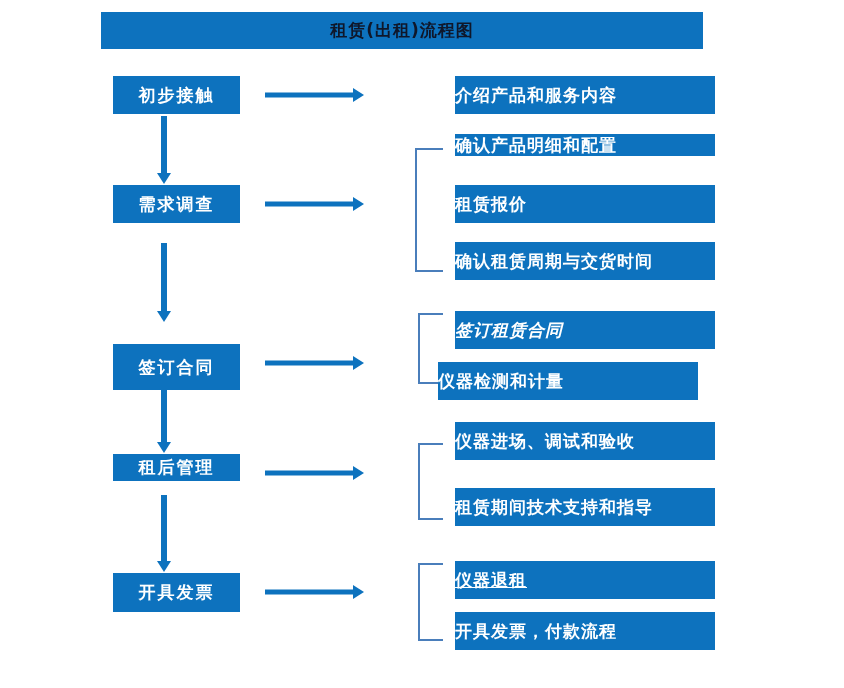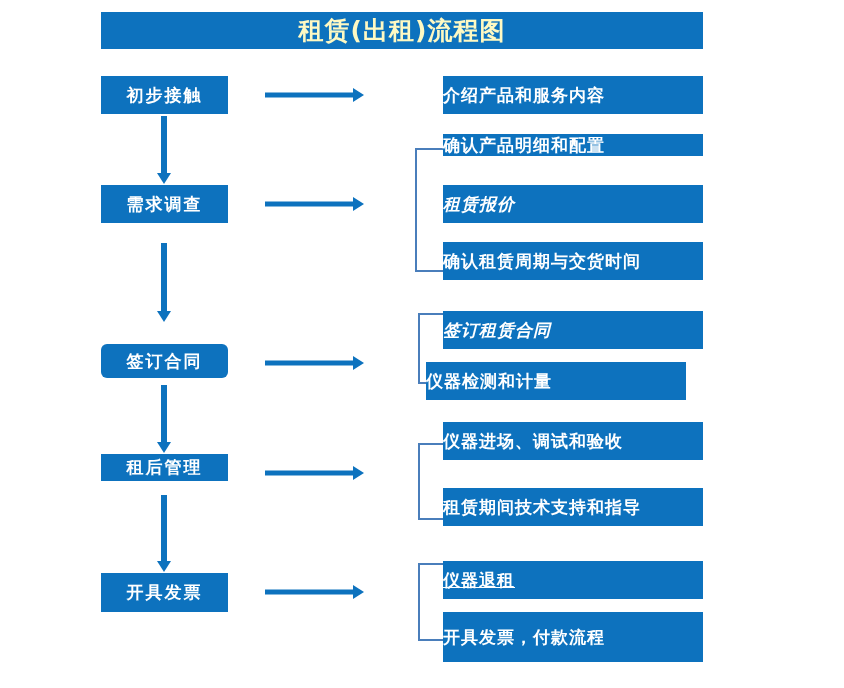--- a/index.html
+++ b/index.html
@@ -15,37 +15,38 @@
   .box{
     position:absolute;
     background:#0d72be;
     color:#ffffff;
     font-weight:bold;
     display:flex;
     align-items:center;
     box-sizing:border-box;
     letter-spacing:1px;
     white-space:nowrap;
+    margin-left:12px;
   }
   .stage-box{
     justify-content:center;
     font-size:17px;
     letter-spacing:2px;
   }
   .detail-box{
     justify-content:flex-start;
     font-size:17px;
     letter-spacing:1px;
   }
   .title-bar{
     position:absolute;
     background:#0d72be;
-    color:#fef9c3;
+    color:#0f172a;
     font-weight:bold;
-    font-size:25px;
+    font-size:17px;
     letter-spacing:1px;
     display:flex;
     align-items:center;
     justify-content:center;
     box-sizing:border-box;
   }
 
   
   .v-arrow{position:absolute;}
   .v-arrow .shaft{
@@ -99,21 +100,21 @@
 <body>
 
 <div id="canvas">
 
   <div class="title-bar" style="left:101px;top:12px;width:602px;height:37px;">租赁(出租)流程图</div>
 
   <div class="box stage-box" style="left:101px;top:76px;width:127px;height:38px;">初步接触</div>
 
   <div class="box stage-box" style="left:101px;top:185px;width:127px;height:38px;">需求调查</div>
 
-  <div class="box stage-box" style="left:101px;top:344px;width:127px;height:34px;border-radius:6px;">签订合同</div>
+  <div class="box stage-box" style="left:101px;top:344px;width:127px;height:46px;">签订合同</div>
 
   <div class="box stage-box" style="left:101px;top:454px;width:127px;height:27px;">租后管理</div>
 
   <div class="box stage-box" style="left:101px;top:573px;width:127px;height:39px;">开具发票</div>
 
   <div class="v-arrow" style="left:151px;top:116px;width:26px;height:68px;">
     <div class="shaft" style="height:58px;"></div>
     <div class="head"></div>
   </div>
 
@@ -162,29 +163,29 @@
   <div class="bracket" style="left:418px;top:313px;width:25px;height:71px;"></div>
 
   <div class="bracket" style="left:418px;top:443px;width:25px;height:77px;"></div>
 
   <div class="bracket" style="left:418px;top:563px;width:25px;height:78px;"></div>
 
   <div class="box detail-box" style="left:443px;top:76px;width:260px;height:38px;">介绍产品和服务内容</div>
 
   <div class="box detail-box" style="left:443px;top:134px;width:260px;height:22px;">确认产品明细和配置</div>
 
-  <div class="box detail-box" style="left:443px;top:185px;width:260px;height:38px;font-style:italic;">租赁报价</div>
+  <div class="box detail-box" style="left:443px;top:185px;width:260px;height:38px;">租赁报价</div>
 
   <div class="box detail-box" style="left:443px;top:242px;width:260px;height:38px;">确认租赁周期与交货时间</div>
 
   <div class="box detail-box" style="left:443px;top:311px;width:260px;height:38px;font-style:italic;">签订租赁合同</div>
 
   <div class="box detail-box" style="left:426px;top:362px;width:260px;height:38px;">仪器检测和计量</div>
 
   <div class="box detail-box" style="left:443px;top:422px;width:260px;height:38px;">仪器进场、调试和验收</div>
 
   <div class="box detail-box" style="left:443px;top:488px;width:260px;height:38px;">租赁期间技术支持和指导</div>
 
   <div class="box detail-box" style="left:443px;top:561px;width:260px;height:38px;text-decoration:underline;">仪器退租</div>
 
-  <div class="box detail-box" style="left:443px;top:612px;width:260px;height:50px;">开具发票，付款流程</div>
+  <div class="box detail-box" style="left:443px;top:612px;width:260px;height:38px;">开具发票，付款流程</div>
 
 </div>
 
 </body></html>

